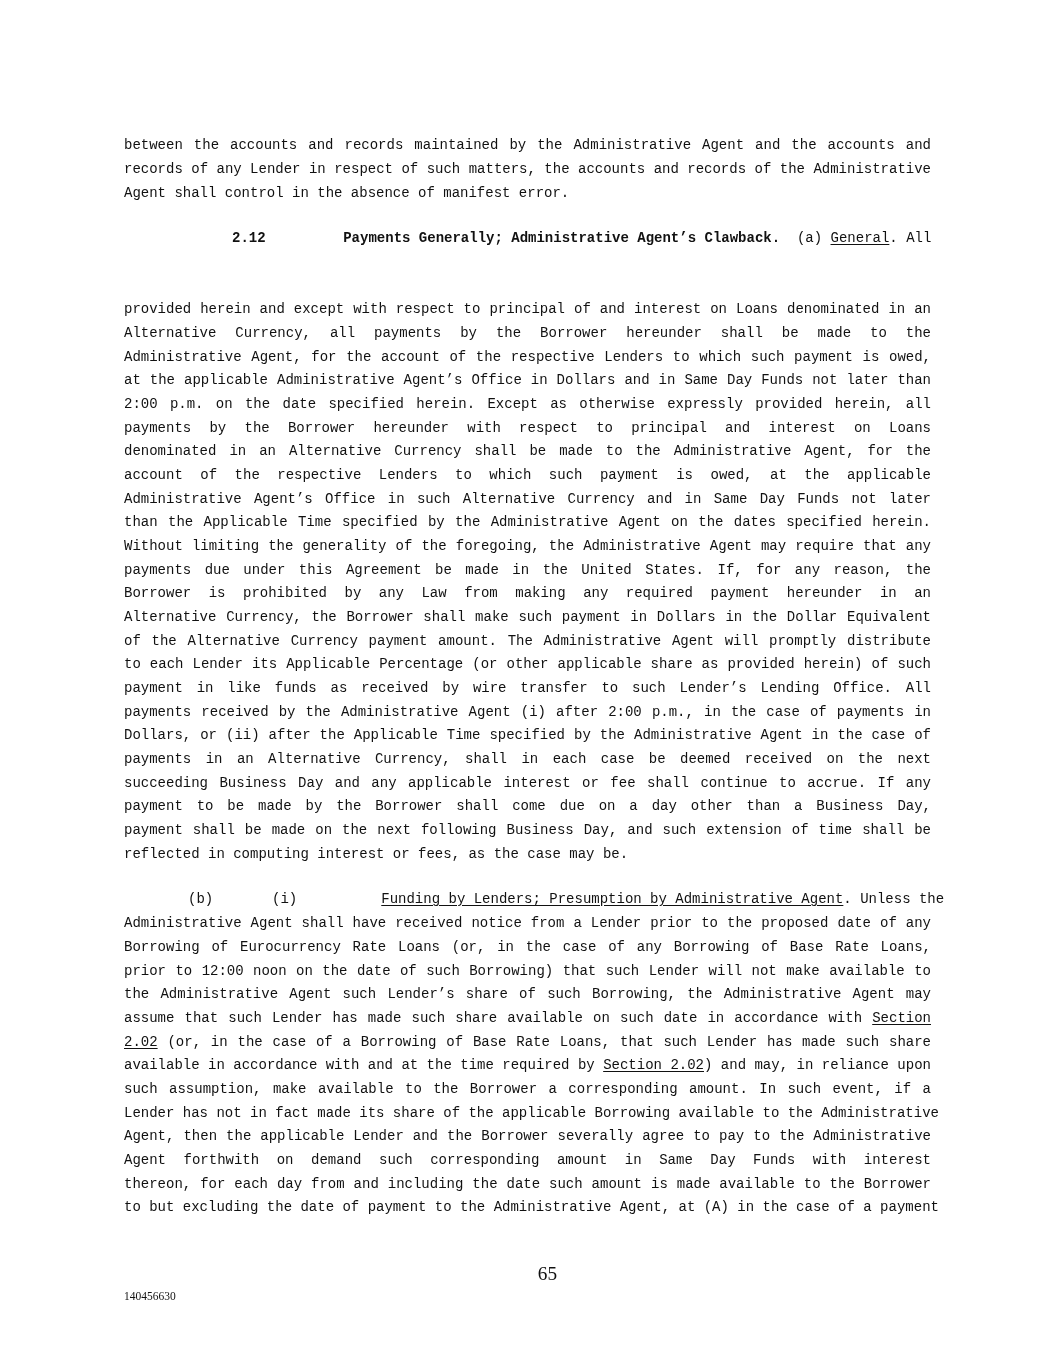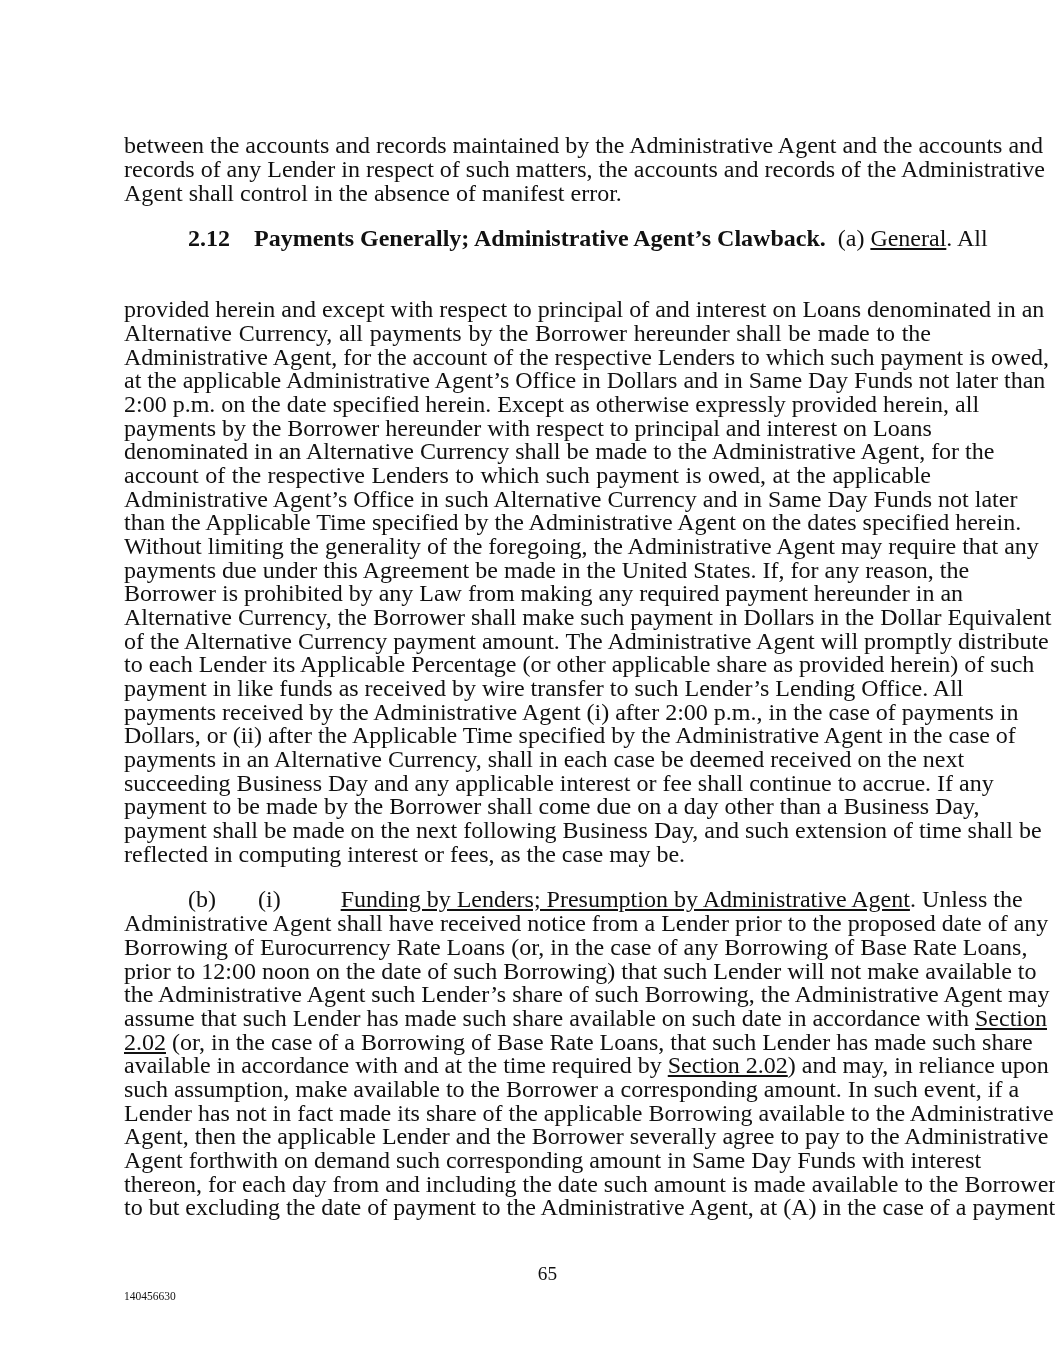--- a/index.html
+++ b/index.html
@@ -4,26 +4,26 @@
 <style>
   html, body { margin: 0; padding: 0; background: #ffffff; }
   body { width: 1055px; height: 1365px; position: relative; overflow: hidden; }
   .page {
     position: absolute; left: 0; top: 0; width: 1055px; height: 1365px;
     background: #ffffff; color: #111111;
     font-family: "Liberation Serif", "DejaVu Serif", serif;
   }
   .line {
     position: absolute; left: 124px; width: 807px;
-    font-size: 24px; line-height: 23.6px; height: 23.6px;
-    white-space: nowrap; text-align: justify; text-align-last: justify;
+    font-size: 14px; line-height: 23.6px; height: 23.6px;
+    white-space: nowrap; text-align: justify; text-align-last: justify; font-family: Liberation Mono, monospace;
   }
   .line.last { text-align-last: left; }
   .u { text-decoration: underline; text-underline-offset: 2px; }
-  .b { font-weight: bold; }
+  .b { font-weight: bold; margin-left: 44px; }
   .page-number {
     position: absolute; top: 1263px; left: 0; width: 1055px; text-align: center;
     font-size: 19.3px;
     padding-left: 20px;
   }
   .doc-id {
     position: absolute; top: 1290px; left: 124px; font-size: 11.5px;
   }
 </style>
 </head>

